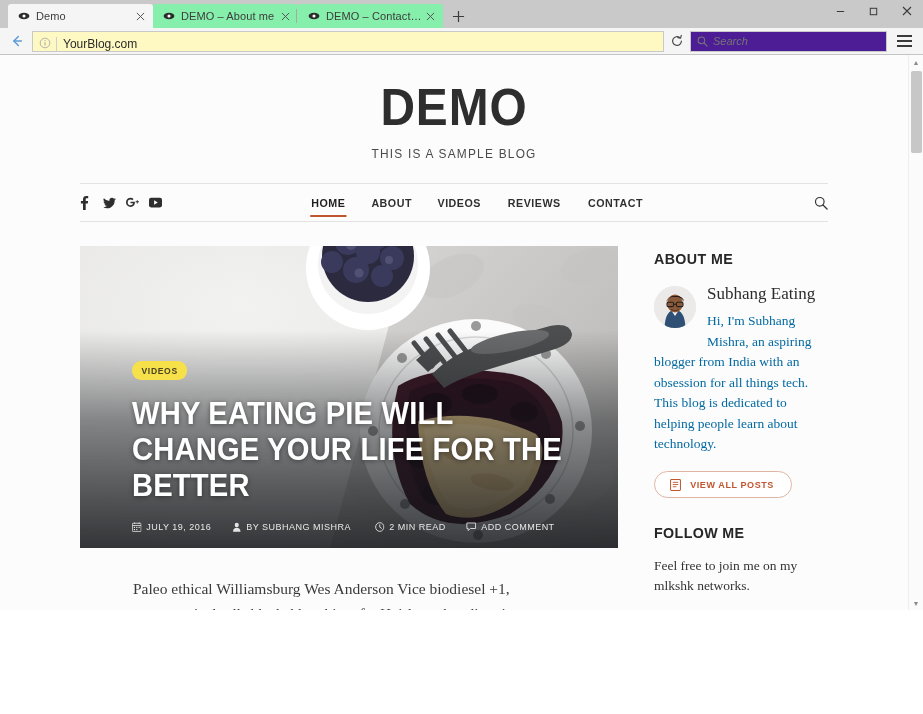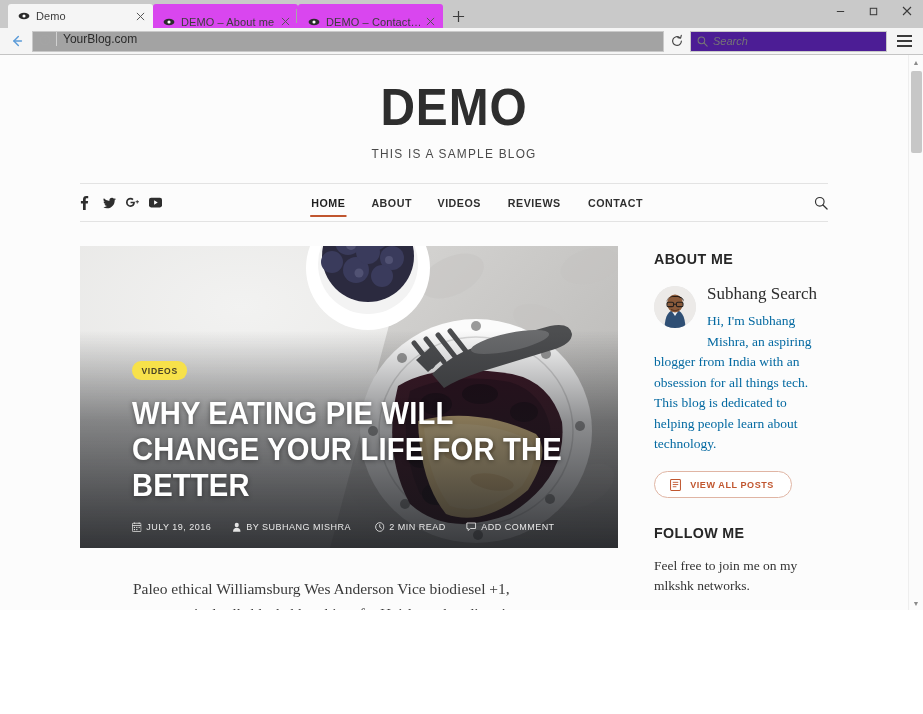--- a/index.html
+++ b/index.html
@@ -27,21 +27,21 @@
     width: 145px;
     display: flex;
     align-items: center;
     padding: 0 6px 0 10px;
     font-size: 11px;
     color: #3c3c3c;
     position: relative;
     border-radius: 3px 3px 0 0;
   }
   .tab.active { background: #f5f5f5; }
-  .tab.inactive { background: #d946ef; align-items: flex-end; }
+  .tab.inactive { background: #86efac; }
   .tab.inactive + .tab.inactive::before {
     content: "";
     position: absolute;
     left: -2px; top: 5px;
     width: 1px; height: 14px;
     background: #a8a8a8;
   }
   .tab-fav {
     width: 12px; height: 12px;
     margin-right: 6px;
@@ -94,24 +94,24 @@
     padding: 0 6px;
   }
   .nav-back {
     width: 22px; height: 22px;
     display: flex; align-items: center; justify-content: center;
     color: #4a8fd4;
   }
   .urlbar {
     flex: 1;
     height: 21px;
-    background: #a3a3a3;
+    background: #fef9c3;
     border: 1px solid #c9c9c9;
     display: flex;
-    align-items: flex-start;
+    align-items: flex-end;
     margin: 0 2px 0 4px;
     padding: 0 4px;
   }
   .url-info {
     width: 16px; height: 16px;
     flex: 0 0 16px;
     display: flex; align-items: center; justify-content: center;
     color: #9a9a9a;
   }
   .url-sep { width: 1px; height: 14px; background: #d0d0d0; margin: 0 6px 0 3px; }
@@ -734,21 +734,21 @@
                     <path d="M17 24 L21 30 L25 24 L25 21 L17 21 Z" fill="#f0f3f6"></path>
                     <ellipse cx="21" cy="17.5" rx="8" ry="9" fill="#8a5a3a"></ellipse>
                     <path d="M12.6 15.5 C12.6 8.5 29.4 8 29.4 15.5 C29.4 12.5 26 10.5 21 10.5 C16.5 10.5 12.6 12.3 12.6 15.5 Z" fill="#15100e"></path>
                     <path d="M12.5 16 C12.5 9 29.5 9 29.5 16 L29.5 13.5 C26 8.5 15 8.8 12.5 16 Z" fill="#15100e"></path>
                     <rect x="13" y="16.2" width="6.6" height="4.4" rx="1.4" fill="none" stroke="#24201e" stroke-width="1.1"></rect>
                     <rect x="22.4" y="16.2" width="6.6" height="4.4" rx="1.4" fill="none" stroke="#24201e" stroke-width="1.1"></rect>
                     <path d="M19.6 18.2 H22.4" stroke="#24201e" stroke-width="1.1"></path>
                     <path d="M17 23.5 Q21 26.2 25 23.5" stroke="#5c3520" stroke-width="1" fill="none"></path>
                   </svg>
                 </div>
-                <div class="author-name">Subhang Search</div>
+                <div class="author-name">Subhang Eating</div>
                 <div class="about-text">Hi, I'm Subhang Mishra, an aspiring blogger from India with an obsession for all things tech. This blog is dedicated to helping people learn about technology.</div>
               </div>
               <a class="btn-pill" style="margin:16px 0 0 0;">
                 <svg width="11" height="12" viewBox="0 0 12 13">
                     <rect x=".6" y=".6" width="10.8" height="11.8" rx="1" fill="none" stroke="#c0562f" stroke-width="1.1"></rect>
                     <path d="M3 3.6 H9 M3 6 H9 M3 8.4 H7" stroke="#c0562f" stroke-width="1"></path>
                   </svg>
                 <span class="pill-label">VIEW ALL POSTS</span>
               </a>
             </div>

